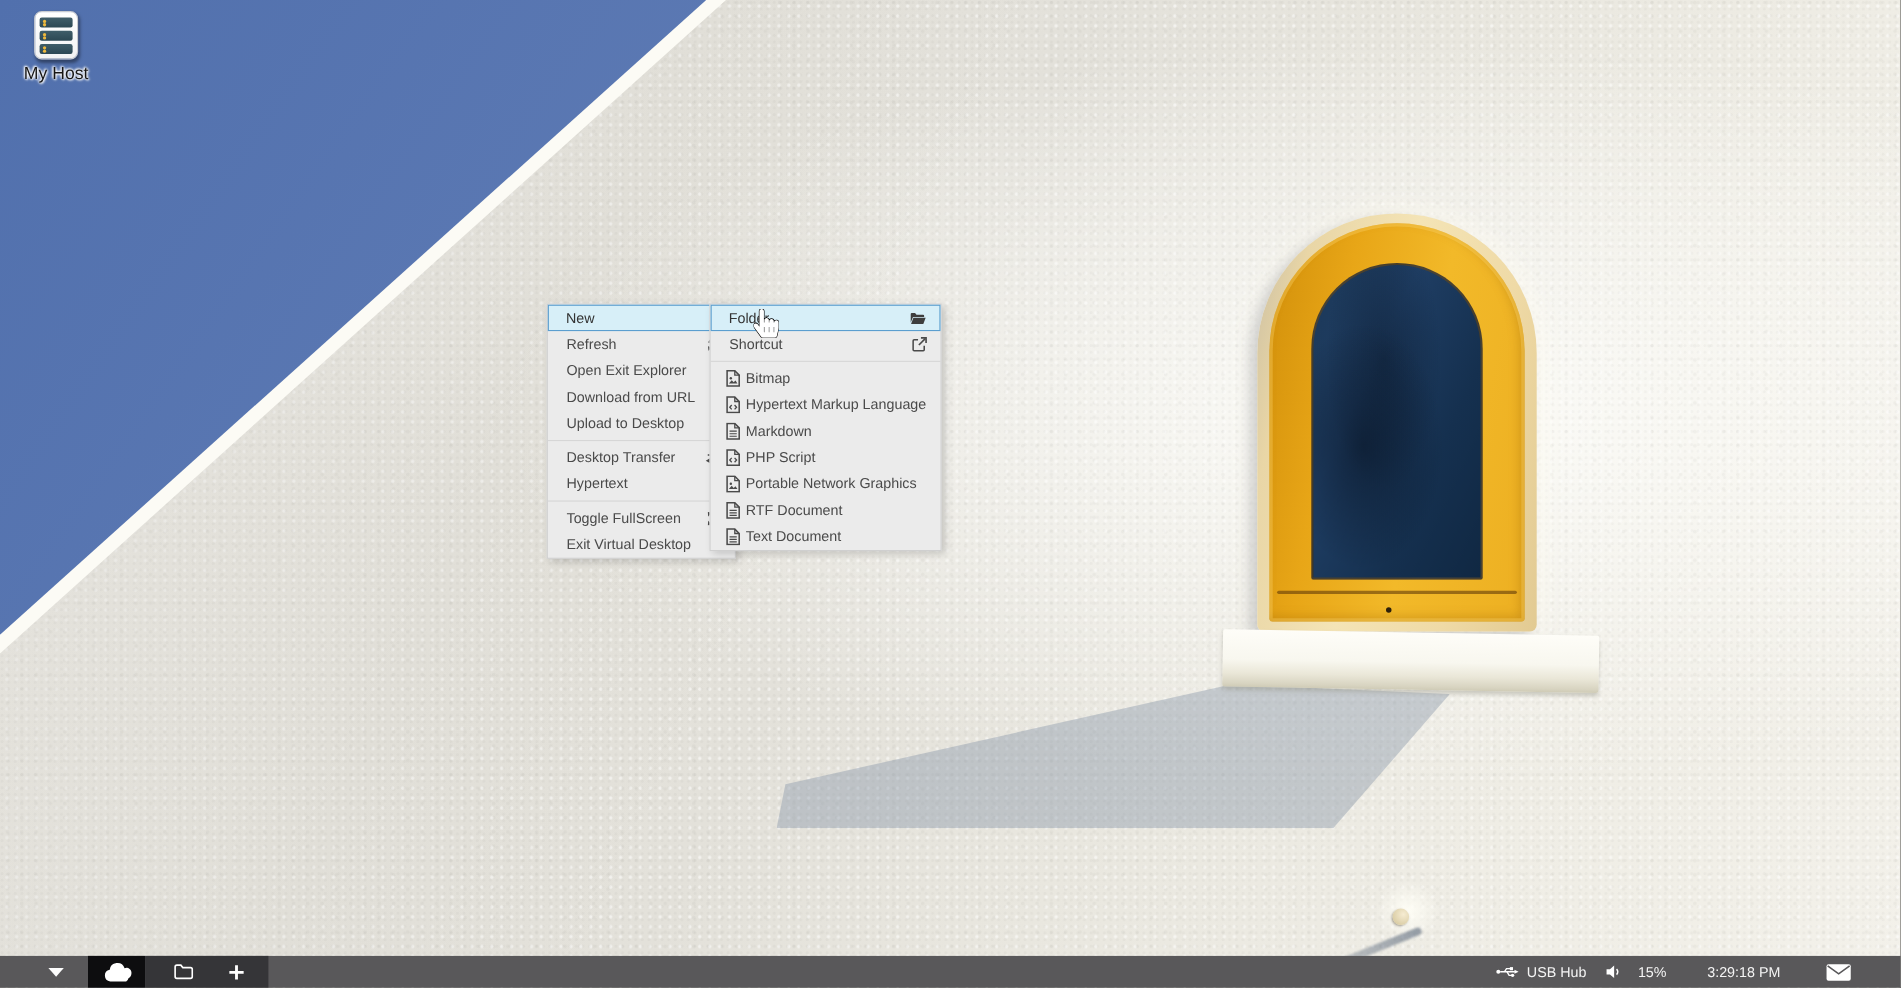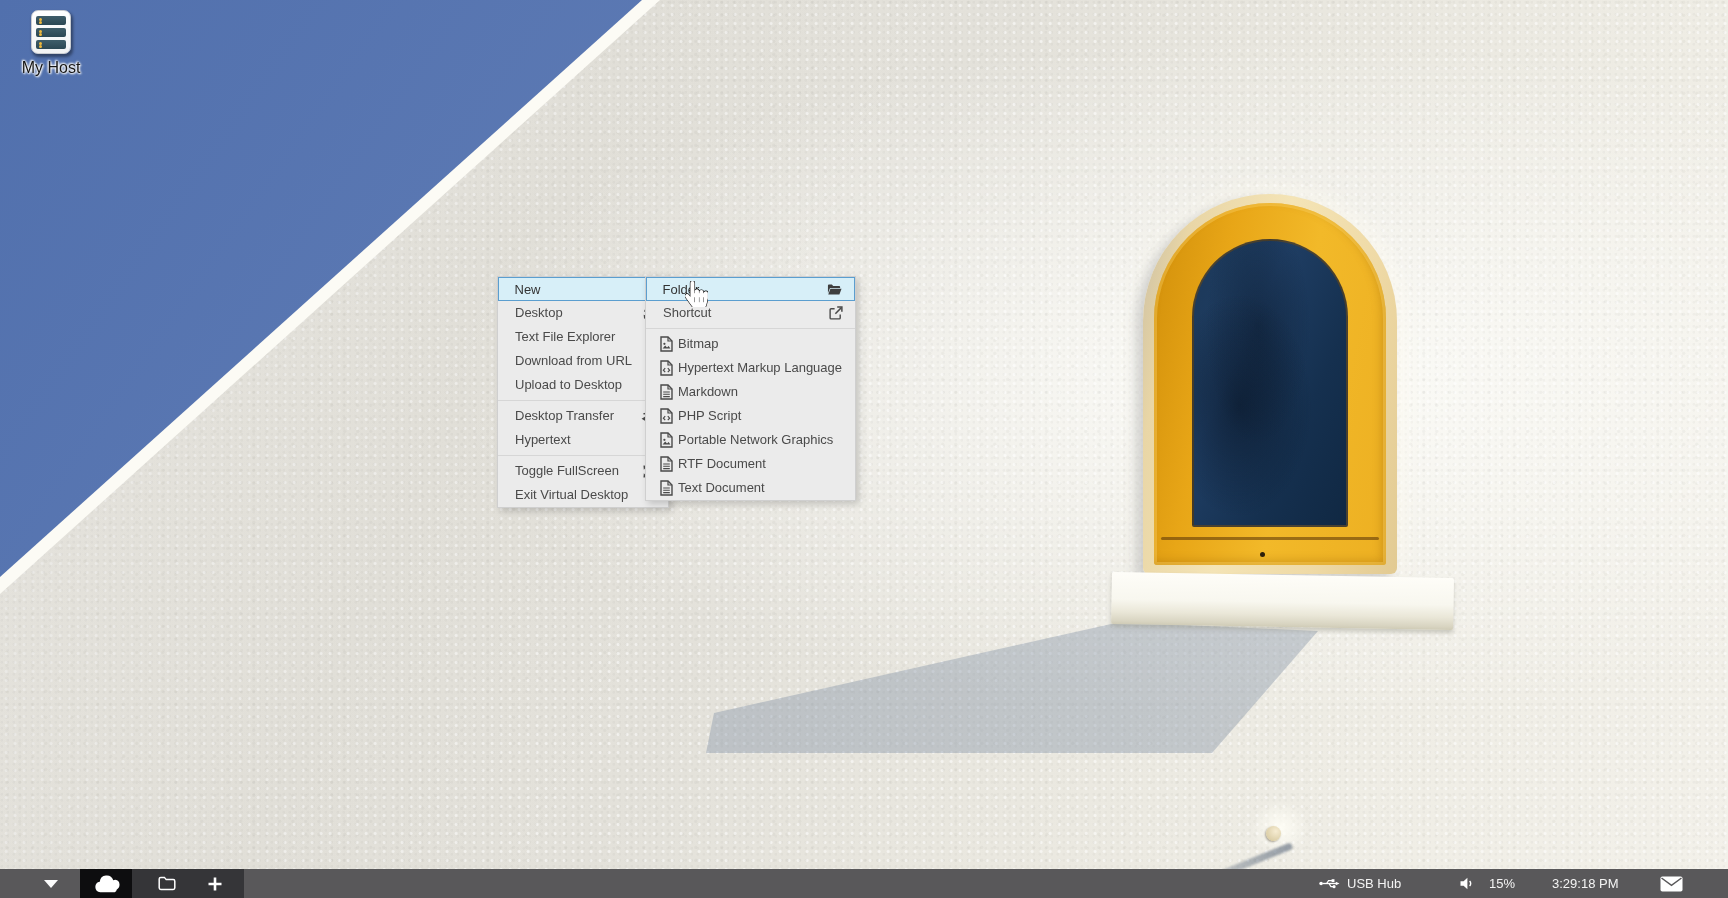--- a/index.html
+++ b/index.html
@@ -103,21 +103,21 @@
     border-left:7px solid transparent; border-right:7px solid transparent; border-top:8px solid #fdfdfd; }
   .tb-cloud-btn { position:absolute; left:80px; top:0; width:52px; height:29px; background:#0d0d0f;
     display:flex; align-items:center; justify-content:center; cursor:pointer; }
   .tb-group { position:absolute; left:132px; top:0; width:112px; height:29px; background:#353538; }
   .tb-folder-btn { position:absolute; left:14px; top:0; width:42px; height:29px;
     display:flex; align-items:center; justify-content:center; cursor:pointer; }
   .tb-plus-btn { position:absolute; left:62px; top:0; width:42px; height:29px;
     display:flex; align-items:center; justify-content:center; cursor:pointer; }
   .tb-status { position:absolute; top:0; height:29px; display:flex; align-items:center;
     gap:7px; cursor:pointer; }
-  .st-usb { left:1319px; } .st-vol { left:1460px;gap:15px; } .st-clock { left:1552px; } .st-mail { left:1660px; }
+  .st-usb { left:1360px; } .st-vol { left:1460px;gap:15px; } .st-clock { left:1552px; } .st-mail { left:1660px; }
 </style>
 </head>
 <body>
 
 <div id="desktop">
 
   <div class="wall"></div>
   <div class="wall-band"></div>
   <div class="sky-rim"></div>
   <div class="sky"></div>
@@ -155,32 +155,32 @@
   </div>
 
   <div class="menu menu-1">
     <div class="mi active">
       <span class="lbl">New</span>
       <span class="trail">
           <span class="caret-right"></span>
         </span>
     </div>
     <div class="mi">
-      <span class="lbl">Desktop</span>
+      <span class="lbl">Refresh</span>
       <span class="trail">
         <svg class="mico" width="14" height="14" viewBox="0 0 16 16">
           <path d="M3 6.4 A5.3 5.3 0 0 1 12.2 4.3" fill="none" stroke="#4a4a4a" stroke-width="1.8"></path>
           <polygon points="13.6,1.2 14.1,6 9.7,4.6" fill="#4a4a4a"></polygon>
           <path d="M13 9.6 A5.3 5.3 0 0 1 3.8 11.7" fill="none" stroke="#4a4a4a" stroke-width="1.8"></path>
           <polygon points="2.4,14.8 1.9,10 6.3,11.4" fill="#4a4a4a"></polygon>
         </svg>
       </span>
     </div>
     <div class="mi">
-      <span class="lbl">Text File Explorer</span>
+      <span class="lbl">Open Exit Explorer</span>
     </div>
     <div class="mi">
       <span class="lbl">Download from URL</span>
     </div>
     <div class="mi">
       <span class="lbl">Upload to Desktop</span>
     </div>
     <div class="sep"></div>
     <div class="mi">
       <span class="lbl">Desktop Transfer</span>

